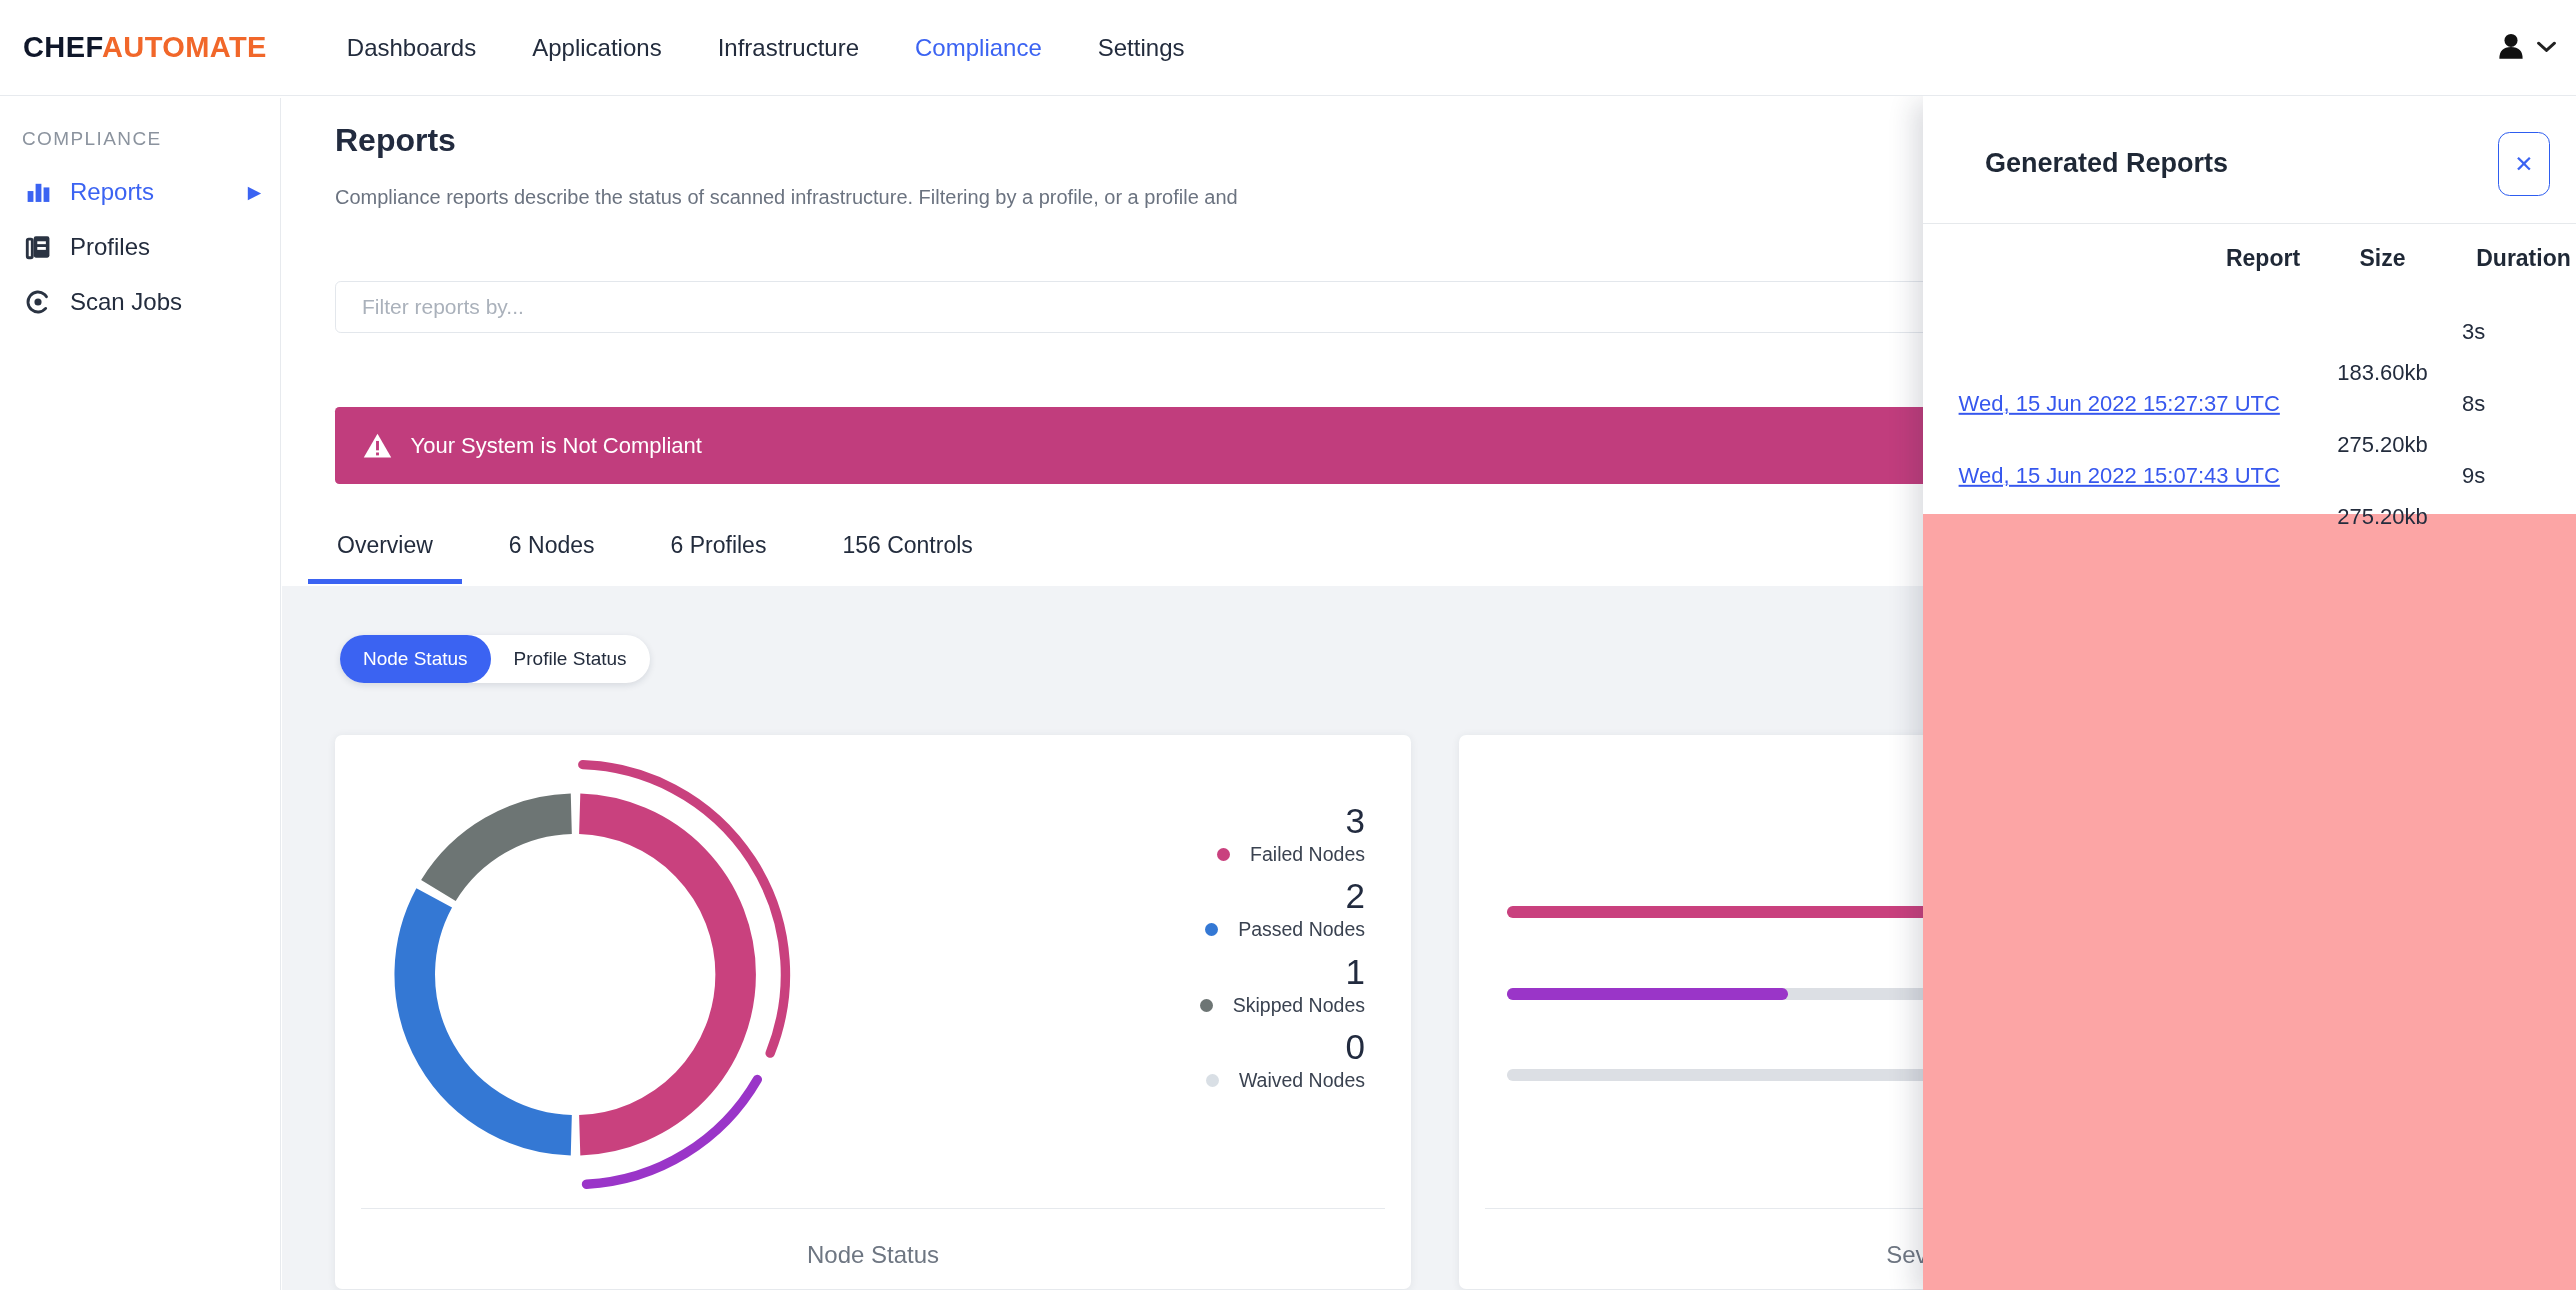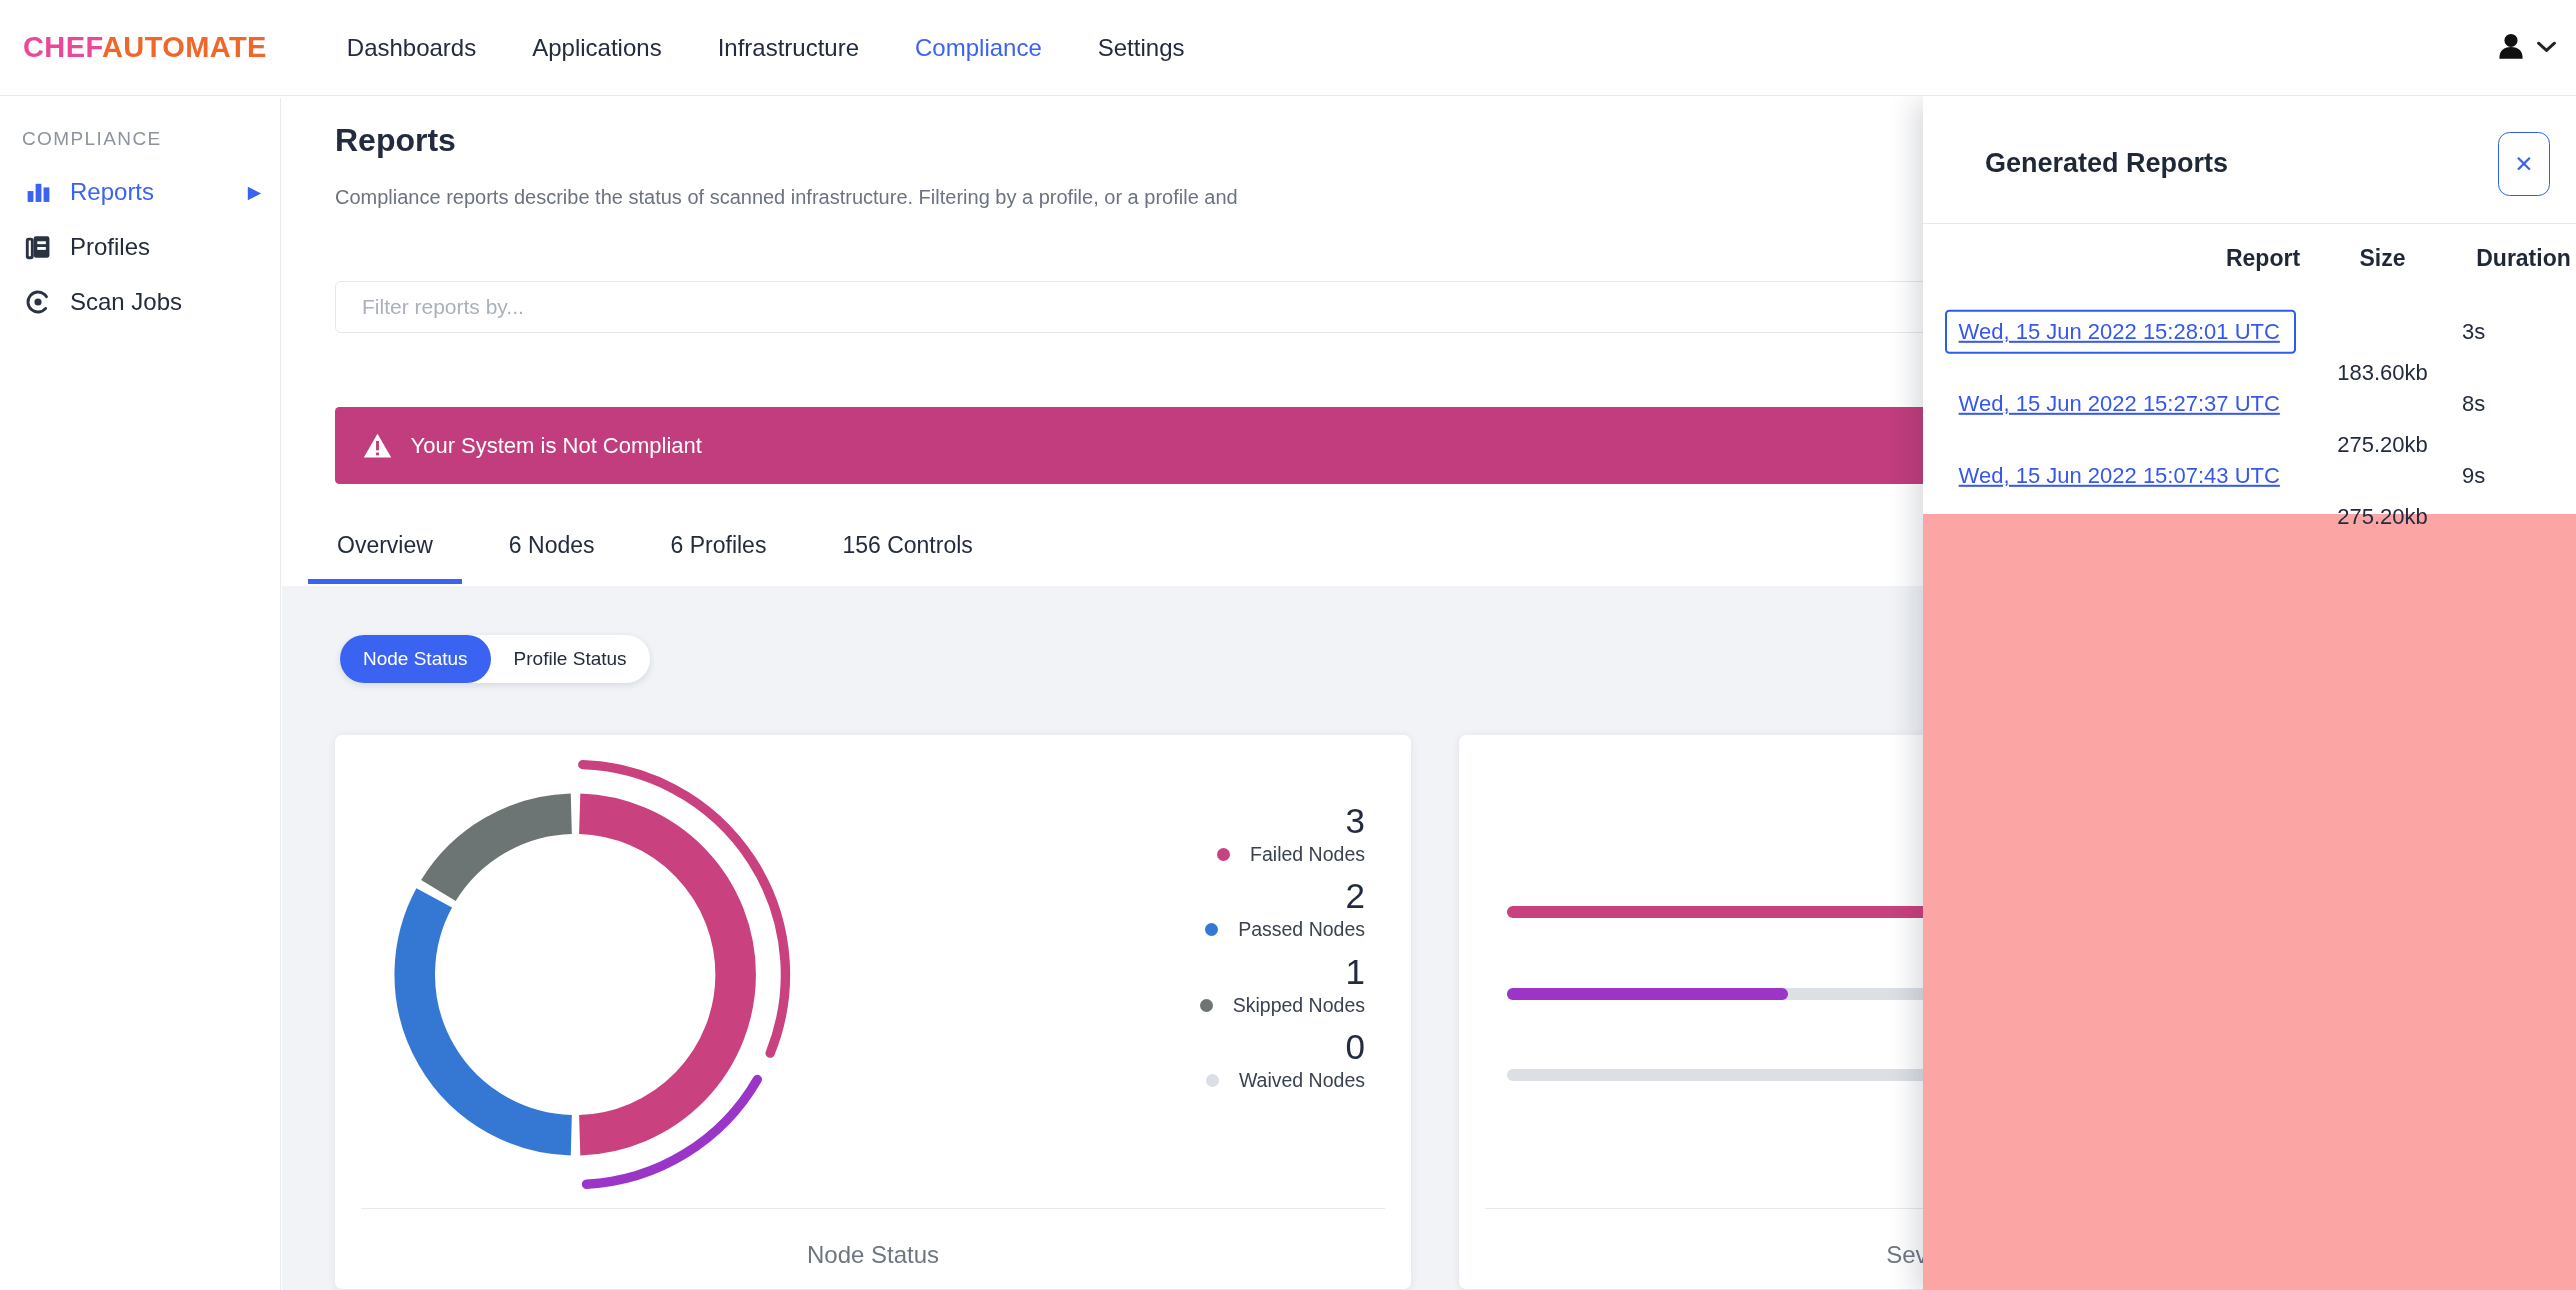--- a/index.html
+++ b/index.html
@@ -3,21 +3,21 @@
 <meta charset="utf-8">
 <style>
   * { margin:0; padding:0; box-sizing:border-box; }
   html,body { width:2576px; height:1290px; overflow:hidden; background:#fff;
               font-family:"Liberation Sans", sans-serif; color:#232c3d; }
 
   
   .topnav { position:absolute; top:0; left:0; width:2576px; height:96px; background:#fff;
             border-bottom:1.4px solid #e7eaee; display:flex; align-items:center; z-index:50; }
   .logo { margin-left:23px; font-size:29px; font-weight:800; letter-spacing:0.4px; white-space:nowrap; }
-  .logo .chef { color:#ec4899; }
+  .logo .chef { color:#0f172a; }
   .logo .automate { color:#f1672a; }
   .navlinks { display:flex; margin-left:52px; }
   .navlink { padding:0 28px; font-size:24px; color:#232c3d; cursor:pointer; }
   .navlink.active { color:#3b63f2; }
   .user-area { margin-left:auto; margin-right:20px; display:flex; align-items:center; gap:10px; }
 
   
   .sidebar { position:absolute; top:98px; left:0; width:281px; bottom:0; background:#fff;
              border-right:1.4px solid #e7eaee; z-index:20; }
   .side-label { margin:30px 0 14.5px 22px; font-size:19px; color:#8b939e; letter-spacing:1.4px; }
@@ -254,23 +254,20 @@
     <div class="drawer-title">Generated Reports</div>
     <button class="drawer-close">✕</button>
     <div class="drawer-rule"></div>
 
     <div class="th th-report">Report</div>
     <div class="th th-size">Size</div>
     <div class="th th-duration">Duration</div>
 
     <div class="rows">
       <div class="t-row">
-        <div class="td-report">
-          <span class="link-box focused"><a class="report-link">Wed, 15 Jun 2022 15:28:01 UTC</a></span>
-        </div>
         <div class="td-size">183.60kb</div>
         <div class="td-duration">3s</div>
       </div>
       <div class="t-row">
         <div class="td-report">
           <span class="link-box"><a class="report-link">Wed, 15 Jun 2022 15:27:37 UTC</a></span>
         </div>
         <div class="td-size">275.20kb</div>
         <div class="td-duration">8s</div>
       </div>

